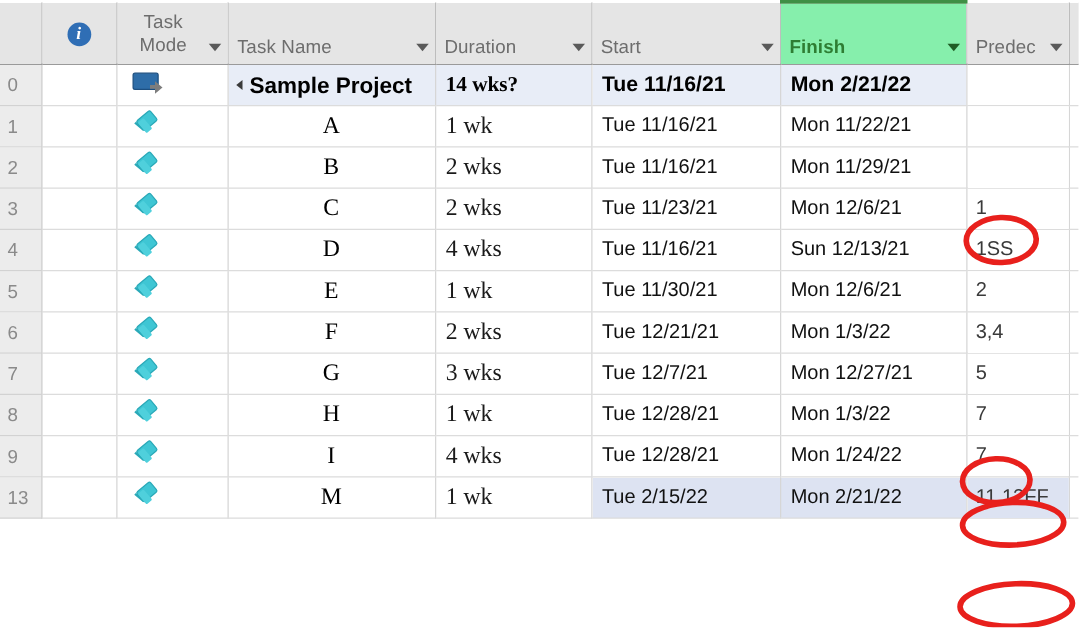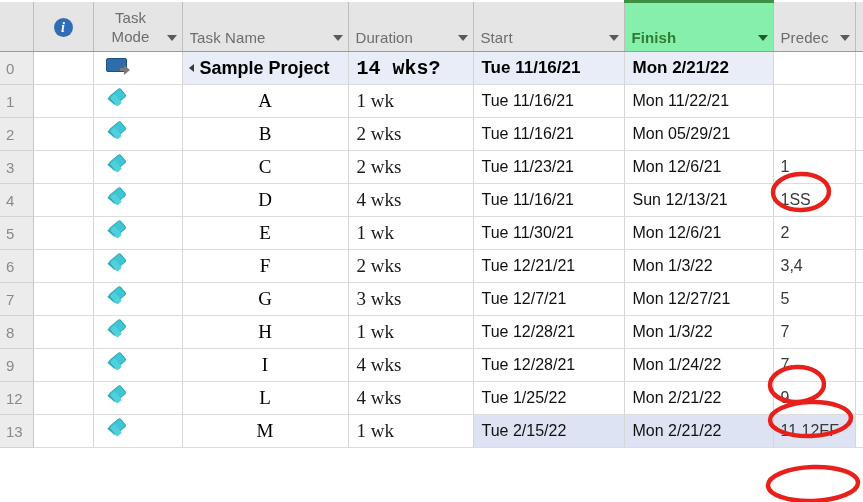--- a/index.html
+++ b/index.html
@@ -176,22 +176,22 @@
     background: #e8edf7;
     color: #000000;
   }
   tr.summary td.taskname {
     font-family: "Liberation Sans", sans-serif;
     font-size: 18px;
     text-align: left;
     padding-left: 6px;
   }
   tr.summary td.duration {
-    font-family: Liberation Mono, monospace;
-    font-size: 20px;
+    font-family: Liberation Serif, serif;
+    font-size: 17px;
   }
   tr.summary td.start, tr.summary td.finish { font-size: 17px; }
   tr.summary td.rownum { background:#ececec; }
 
   
   tr.selected td.start, tr.selected td.finish {
     background: #dde3f2;
   }
   tr.selected td.pred { background:#dde3f2; }
 
@@ -368,21 +368,21 @@
           <td class="pred"></td>
           <td class="extra"></td>
         </tr>
         <tr>
           <td class="rownum">2</td>
           <td class="indicator"></td>
           <td class="taskmode"><span class="icon-pin"><span class="shaft"></span><span class="head"></span><span class="body"></span></span></td>
           <td class="taskname"><span>B</span></td>
           <td class="duration">2 wks</td>
           <td class="start">Tue 11/16/21</td>
-          <td class="finish">Mon 05/29/21</td>
+          <td class="finish">Mon 11/29/21</td>
           <td class="pred"></td>
           <td class="extra"></td>
         </tr>
         <tr>
           <td class="rownum">3</td>
           <td class="indicator"></td>
           <td class="taskmode"><span class="icon-pin"><span class="shaft"></span><span class="head"></span><span class="body"></span></span></td>
           <td class="taskname"><span>C</span></td>
           <td class="duration">2 wks</td>
           <td class="start">Tue 11/23/21</td>
@@ -447,31 +447,20 @@
         </tr>
         <tr>
           <td class="rownum">9</td>
           <td class="indicator"></td>
           <td class="taskmode"><span class="icon-pin"><span class="shaft"></span><span class="head"></span><span class="body"></span></span></td>
           <td class="taskname"><span>I</span></td>
           <td class="duration">4 wks</td>
           <td class="start">Tue 12/28/21</td>
           <td class="finish">Mon 1/24/22</td>
           <td class="pred">7</td>
-          <td class="extra"></td>
-        </tr>
-        <tr>
-          <td class="rownum">12</td>
-          <td class="indicator"></td>
-          <td class="taskmode"><span class="icon-pin"><span class="shaft"></span><span class="head"></span><span class="body"></span></span></td>
-          <td class="taskname"><span>L</span></td>
-          <td class="duration">4 wks</td>
-          <td class="start">Tue 1/25/22</td>
-          <td class="finish">Mon 2/21/22</td>
-          <td class="pred">9</td>
           <td class="extra"></td>
         </tr>
         <tr class="selected">
           <td class="rownum">13</td>
           <td class="indicator"></td>
           <td class="taskmode"><span class="icon-pin"><span class="shaft"></span><span class="head"></span><span class="body"></span></span></td>
           <td class="taskname"><span>M</span></td>
           <td class="duration">1 wk</td>
           <td class="start">Tue 2/15/22</td>
           <td class="finish">Mon 2/21/22</td>

